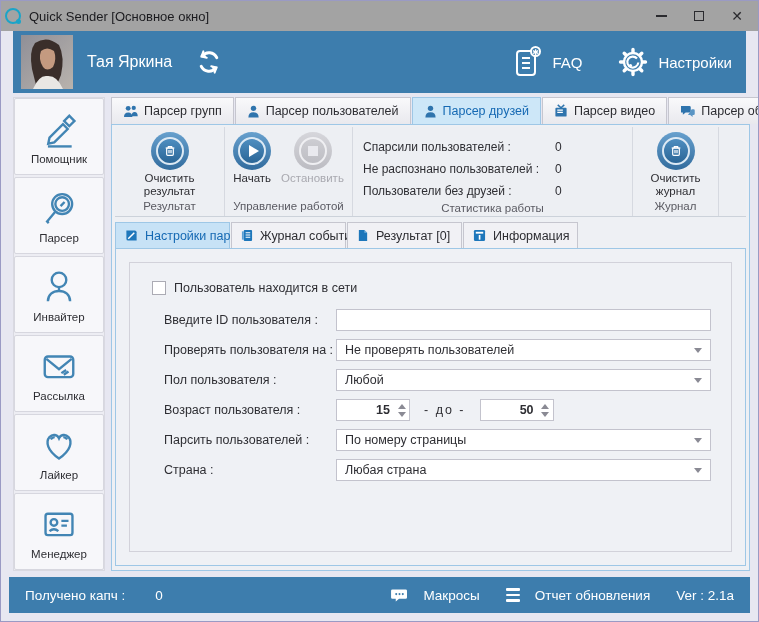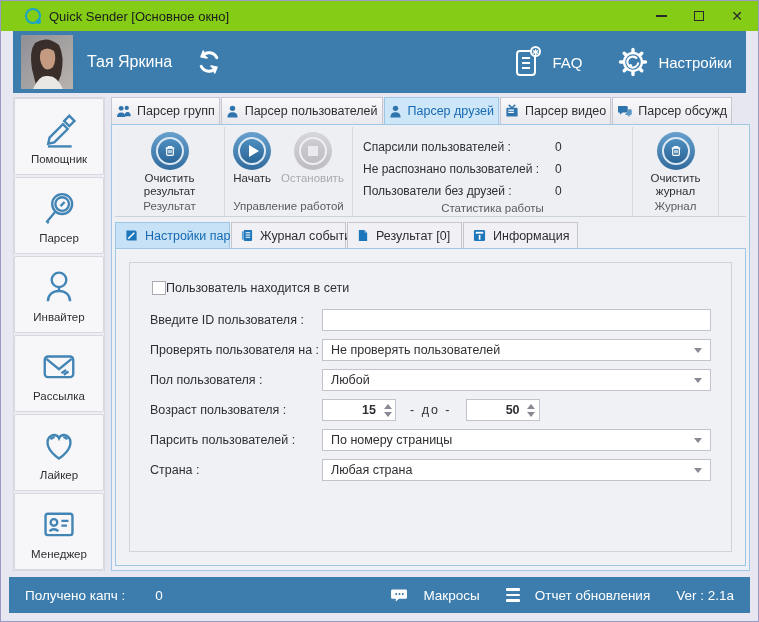--- a/index.html
+++ b/index.html
@@ -1,20 +1,20 @@
 <!DOCTYPE html>
 <html><head>
 <meta charset="utf-8">
 <style>
   * { margin:0; padding:0; box-sizing:border-box; }
   html,body { width:759px; height:622px; background:#cfcfdd; font-family:"Liberation Sans","DejaVu Sans",sans-serif; }
   .window{ width:759px; height:622px; background:#e7e7f1; border:1px solid #9a9ac4; display:flex; flex-direction:column; overflow:hidden; }
 
   
-  .titlebar{ height:30px; display:flex; align-items:center; padding:0 6px 0 24px; background:#84cc16; flex:0 0 auto; }
+  .titlebar{ height:30px; display:flex; align-items:center; padding:0 6px 0 4px; background:#a3a3a3; flex:0 0 auto; }
   .qlogo{ width:16px; height:16px; border:2.5px solid #1ba4c8; border-radius:50%; position:relative; flex:0 0 auto; }
   .qlogo::after{ content:""; position:absolute; right:-2px; bottom:-2px; width:5px; height:5px; background:#1ba4c8; border-radius:50%; }
   .title-text{ margin-left:8px; font-size:13px; color:#1b1b1f; }
   .win-controls{ margin-left:auto; display:flex; align-items:center; gap:8px; }
   .win-btn{ width:30px; height:24px; display:flex; align-items:center; justify-content:center; cursor:default; }
   .glyph-min{ width:11px; height:2px; background:#2a2a2e; display:block; }
   .glyph-max{ width:10px; height:10px; border:1.6px solid #2a2a2e; display:block; }
   .glyph-close{ font-size:14px; color:#2a2a2e; line-height:1; font-weight:bold; }
 
   
@@ -31,21 +31,21 @@
 
   
   .sidebar{ width:92px; flex:0 0 auto; background:#ededf3; border:1px solid #d9d9e1; padding:0; display:flex; flex-direction:column; gap:2px; }
   .side-btn{ height:77px; background:#f7f7fa; border:1px solid #d7d7df; border-radius:2px; display:flex; flex-direction:column; align-items:center; justify-content:center; gap:4px; cursor:default; }
   .side-btn .s-icon{ width:40px; height:40px; display:flex; align-items:center; justify-content:center; }
   .side-btn .s-label{ font-size:11.5px; color:#2e2e33; }
 
   
   .main{ flex:1 1 auto; display:flex; flex-direction:column; min-width:0; }
   .tabbar{ height:27px; display:flex; align-items:flex-end; flex:0 0 auto; }
-  .tab{ height:27px; display:flex; align-items:center; gap:6px; padding:0 4px; font-size:12.5px; color:#2d2d32; background:linear-gradient(#f9f9fb,#e9e9ee); border:1px solid #c6c6cf; border-bottom:none; margin-right:1px; cursor:default; white-space:nowrap; }
+  .tab{ height:27px; display:flex; align-items:center; gap:6px; padding:0 11px; font-size:12.5px; color:#2d2d32; background:linear-gradient(#f9f9fb,#e9e9ee); border:1px solid #c6c6cf; border-bottom:none; margin-right:1px; cursor:default; white-space:nowrap; }
   .tab.active{ background:#cde7f8; border-color:#9ec7e6; color:#1569b3; }
 
   .tab-page{ flex:1 1 auto; border:1px solid #9ec7e6; background:#eef0f4; display:flex; flex-direction:column; padding:2px 3px 4px; min-height:0; }
 
   
   .ribbon{ height:90px; background:#edeff3; border-bottom:1px solid #ccd2da; display:flex; flex:0 0 auto; }
   .rib-sec{ display:flex; flex-direction:column; border-right:1px solid #d6d9e0; padding:5px 4px 0; }
   .rib-top{ flex:1 1 auto; display:flex; justify-content:center; gap:10px; }
   .rib-caption{ flex:0 0 auto; height:18px; font-size:11.5px; color:#5a5a62; text-align:center; line-height:16px; }
   .rib-btn{ display:flex; flex-direction:column; align-items:center; gap:2px; cursor:default; }
@@ -68,23 +68,23 @@
   .stat-value{ width:40px; }
 
   
   .inner-tabs{ display:flex; margin-top:5px; flex:0 0 auto; align-items:flex-end; }
   .itab{ width:115px; height:26px; display:flex; align-items:center; gap:7px; padding:0 9px; font-size:12.5px; color:#2d2d32; background:#f1f1f5; border:1px solid #c6c6cf; border-bottom:none; margin-right:1px; cursor:default; white-space:nowrap; }
   .itab.active{ background:#c7e2f6; border-color:#9ec7e6; color:#1569b3; }
 
   
   .content{ flex:1 1 auto; border:1px solid #9ec7e6; background:#eff1f5; padding:13px; min-height:0; }
   .groupbox{ width:100%; height:100%; border:1px solid #d2d2da; background:#eff1f5; padding:16px 20px; }
-  .form-row{ display:flex; align-items:center; height:22px; margin-bottom:8px; }
+  .form-row{ display:flex; align-items:center; height:22px; margin-bottom:8px;margin-left:14px; }
   .f-label{ width:172px; flex:0 0 auto; font-size:12.5px; color:#2e2e33; }
-  .checkbox-row{ margin-bottom:12px; padding-left:2px; display:flex; align-items:center; height:18px; }
+  .checkbox-row{ margin-bottom:12px; padding-left:2px; display:flex; align-items:center; gap:8px; height:18px; }
   .cbox{ width:14px; height:14px; background:#fff; border:1px solid #ababb4; }
   .cb-label{ font-size:12.5px; color:#2e2e33; }
   .text-input{ flex:1 1 auto; height:22px; background:#fff; border:1px solid #c3c3cd; font-size:12.5px; padding:0 6px; color:#2e2e33; font-family:inherit; }
   .dropdown{ flex:1 1 auto; height:22px; background:#fff; border:1px solid #c3c3cd; display:flex; align-items:center; padding:0 8px; font-size:12.5px; color:#2e2e33; cursor:default; }
   .dd-arrow{ margin-left:auto; width:0; height:0; border-left:4px solid transparent; border-right:4px solid transparent; border-top:5px solid #8a8a94; }
   .spin{ width:74px; height:22px; background:#fff; border:1px solid #c3c3cd; display:flex; align-items:stretch;font-weight:bold; }
   .spin-val{ flex:1; font-size:12.5px; color:#2e2e33; display:flex; align-items:center; justify-content:flex-end; padding-right:4px; }
   .spin-btns{ width:15px; display:flex; flex-direction:column; align-items:center; justify-content:center; gap:3px; }
   .sp-up{ width:0;height:0;border-left:4px solid transparent;border-right:4px solid transparent;border-bottom:5px solid #8a8a94; }
   .sp-dn{ width:0;height:0;border-left:4px solid transparent;border-right:4px solid transparent;border-top:5px solid #8a8a94; }

